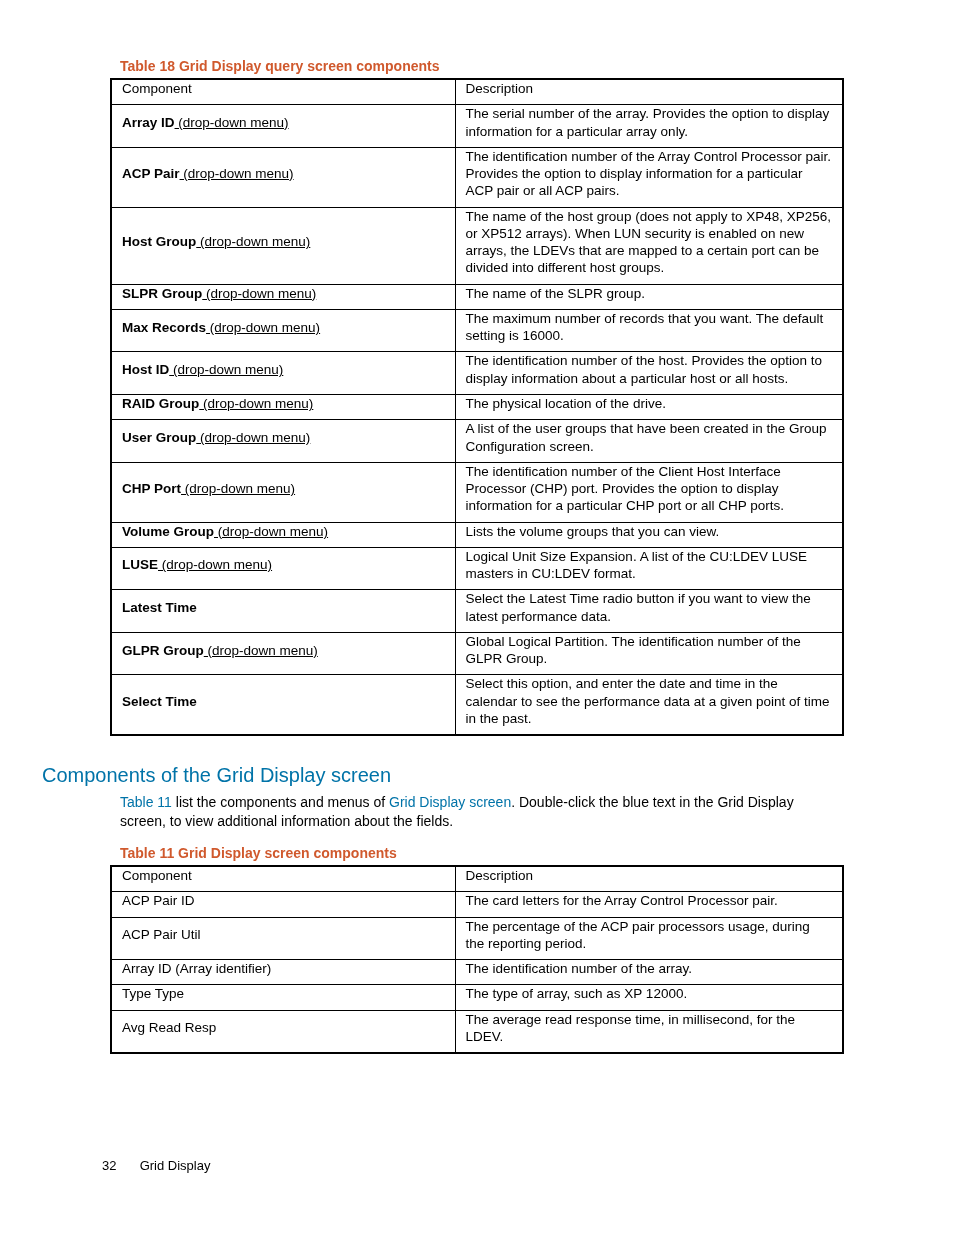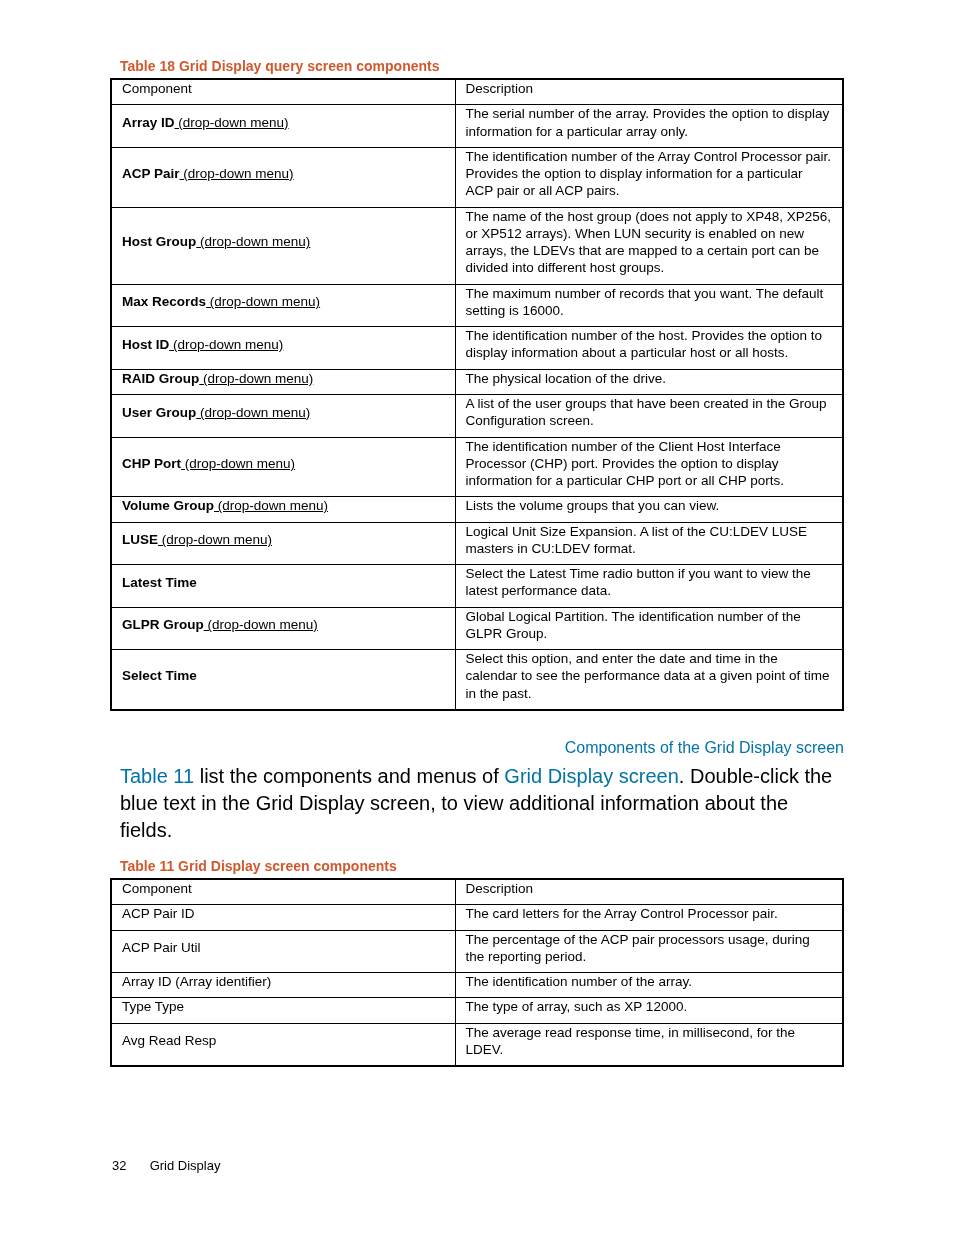--- a/index.html
+++ b/index.html
@@ -47,34 +47,33 @@
     border-bottom: 2px solid #000;
   }
   table.data td:first-child { border-left: 2px solid #000; }
   table.data td:last-child  { border-right: 2px solid #000; }
   .col-comp { width: 47%; }
   .col-desc { width: 53%; margin-top: 33px; }
   .dd-note { font-weight: normal; text-decoration: underline; }
   h2.section {
     color: #0073a8;
     font-weight: normal;
-    font-size: 16px;
+    font-size: 20px;
     margin: 20px 0 6px -68px;
-    text-align: right;
   }
   p.body {
     margin: 0 0 14px 10px;
-    font-size: 20px;
+    font-size: 14px;
     line-height: 1.35;
     padding-right: 4px;
   }
   .link { color: #0073a8; }
   .footer {
     position: absolute;
-    left: 112px;
+    left: 102px;
     bottom: 62px;
     font-size: 13px;
   }
   .footer .pn { display:inline-block; width: 34px; }
 </style>
 </head>
 <body>
 
 <div class="page">
 
@@ -90,20 +89,24 @@
           <td class="col-comp"><b>Array ID</b><span class="dd-note"> (drop-down menu)</span></td>
           <td class="col-desc">The serial number of the array. Provides the option to display information for a particular array only.</td>
         </tr>
     <tr>
           <td class="col-comp"><b>ACP Pair</b><span class="dd-note"> (drop-down menu)</span></td>
           <td class="col-desc">The identification number of the Array Control Processor pair. Provides the option to display information for a particular ACP pair or all ACP pairs.</td>
         </tr>
     <tr>
           <td class="col-comp"><b>Host Group</b><span class="dd-note"> (drop-down menu)</span></td>
           <td class="col-desc">The name of the host group (does not apply to XP48, XP256, or XP512 arrays). When LUN security is enabled on new arrays, the LDEVs that are mapped to a certain port can be divided into different host groups.</td>
+        </tr>
+    <tr>
+          <td class="col-comp"><b>SLPR Group</b><span class="dd-note"> (drop-down menu)</span></td>
+          <td class="col-desc">The name of the SLPR group.</td>
         </tr>
     <tr>
           <td class="col-comp"><b>Max Records</b><span class="dd-note"> (drop-down menu)</span></td>
           <td class="col-desc">The maximum number of records that you want. The default setting is 16000.</td>
         </tr>
     <tr>
           <td class="col-comp"><b>Host ID</b><span class="dd-note"> (drop-down menu)</span></td>
           <td class="col-desc">The identification number of the host. Provides the option to display information about a particular host or all hosts.</td>
         </tr>
     <tr>

